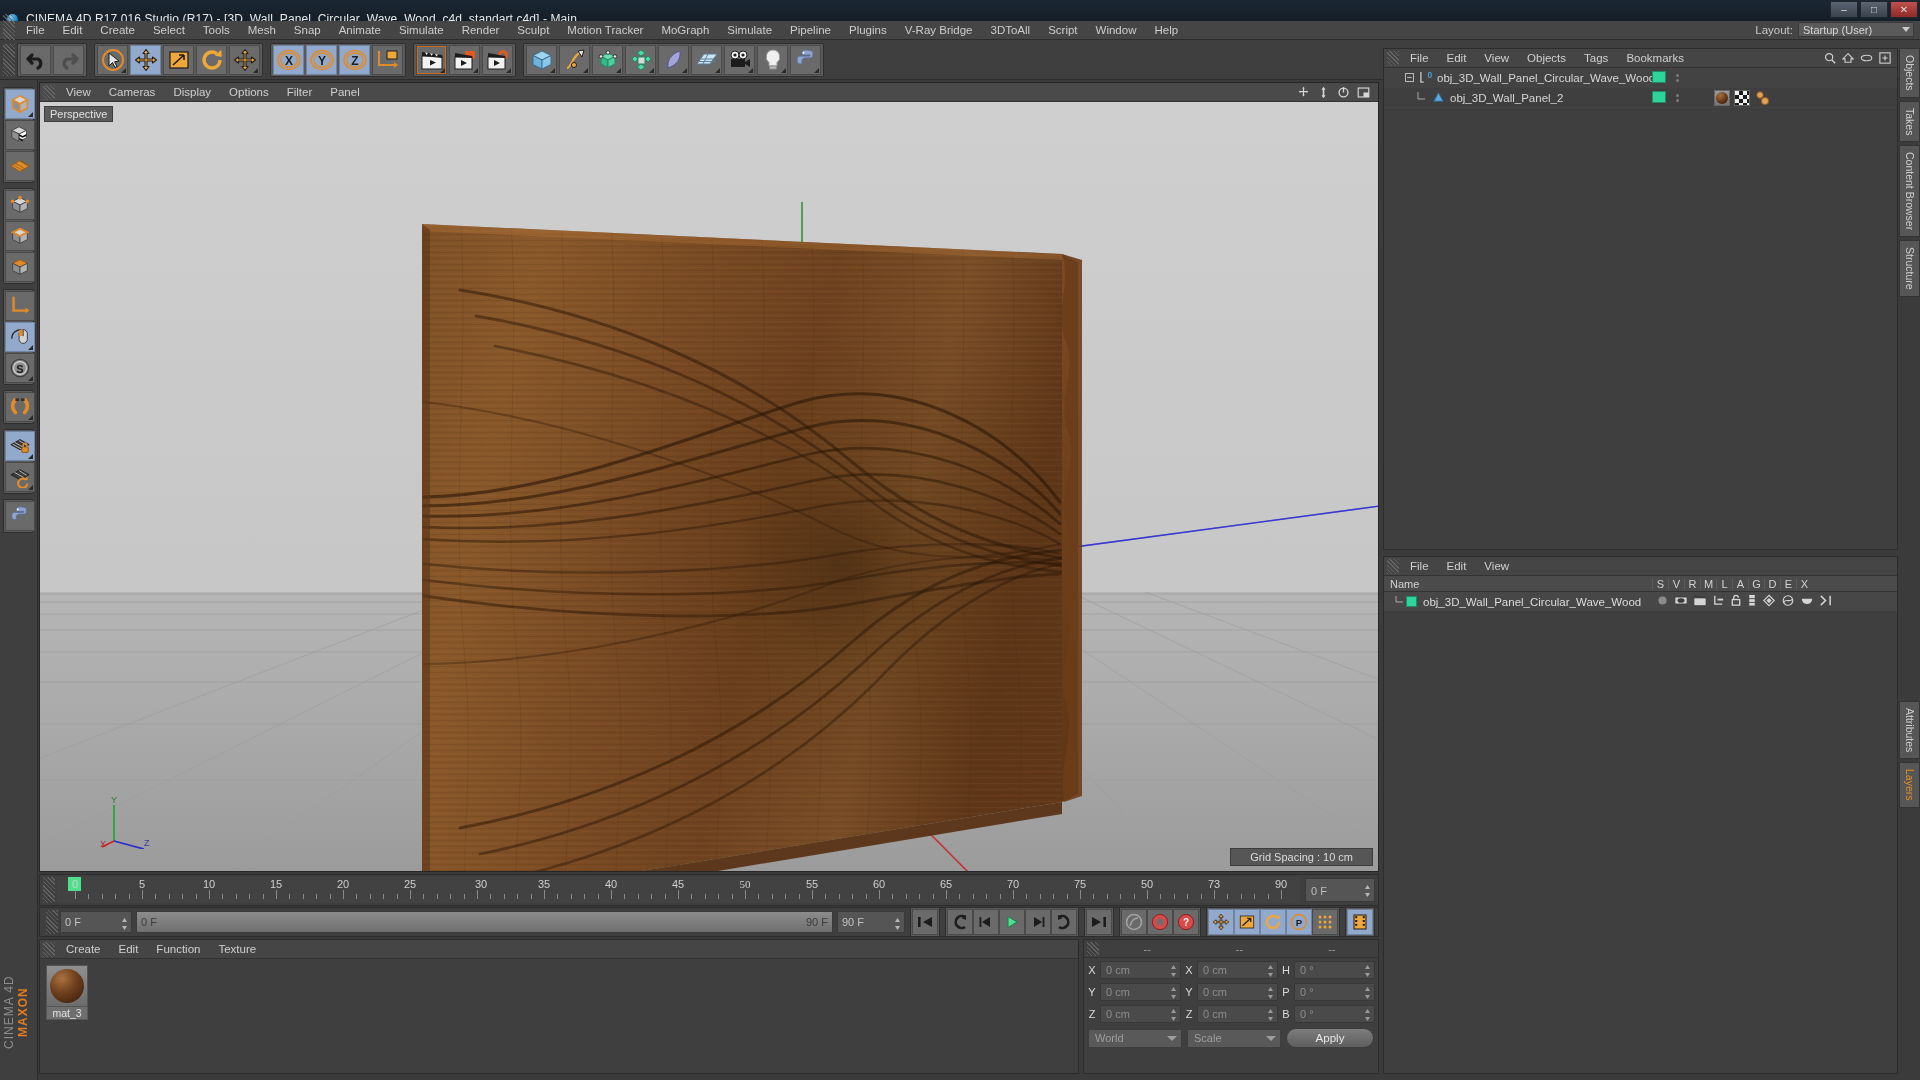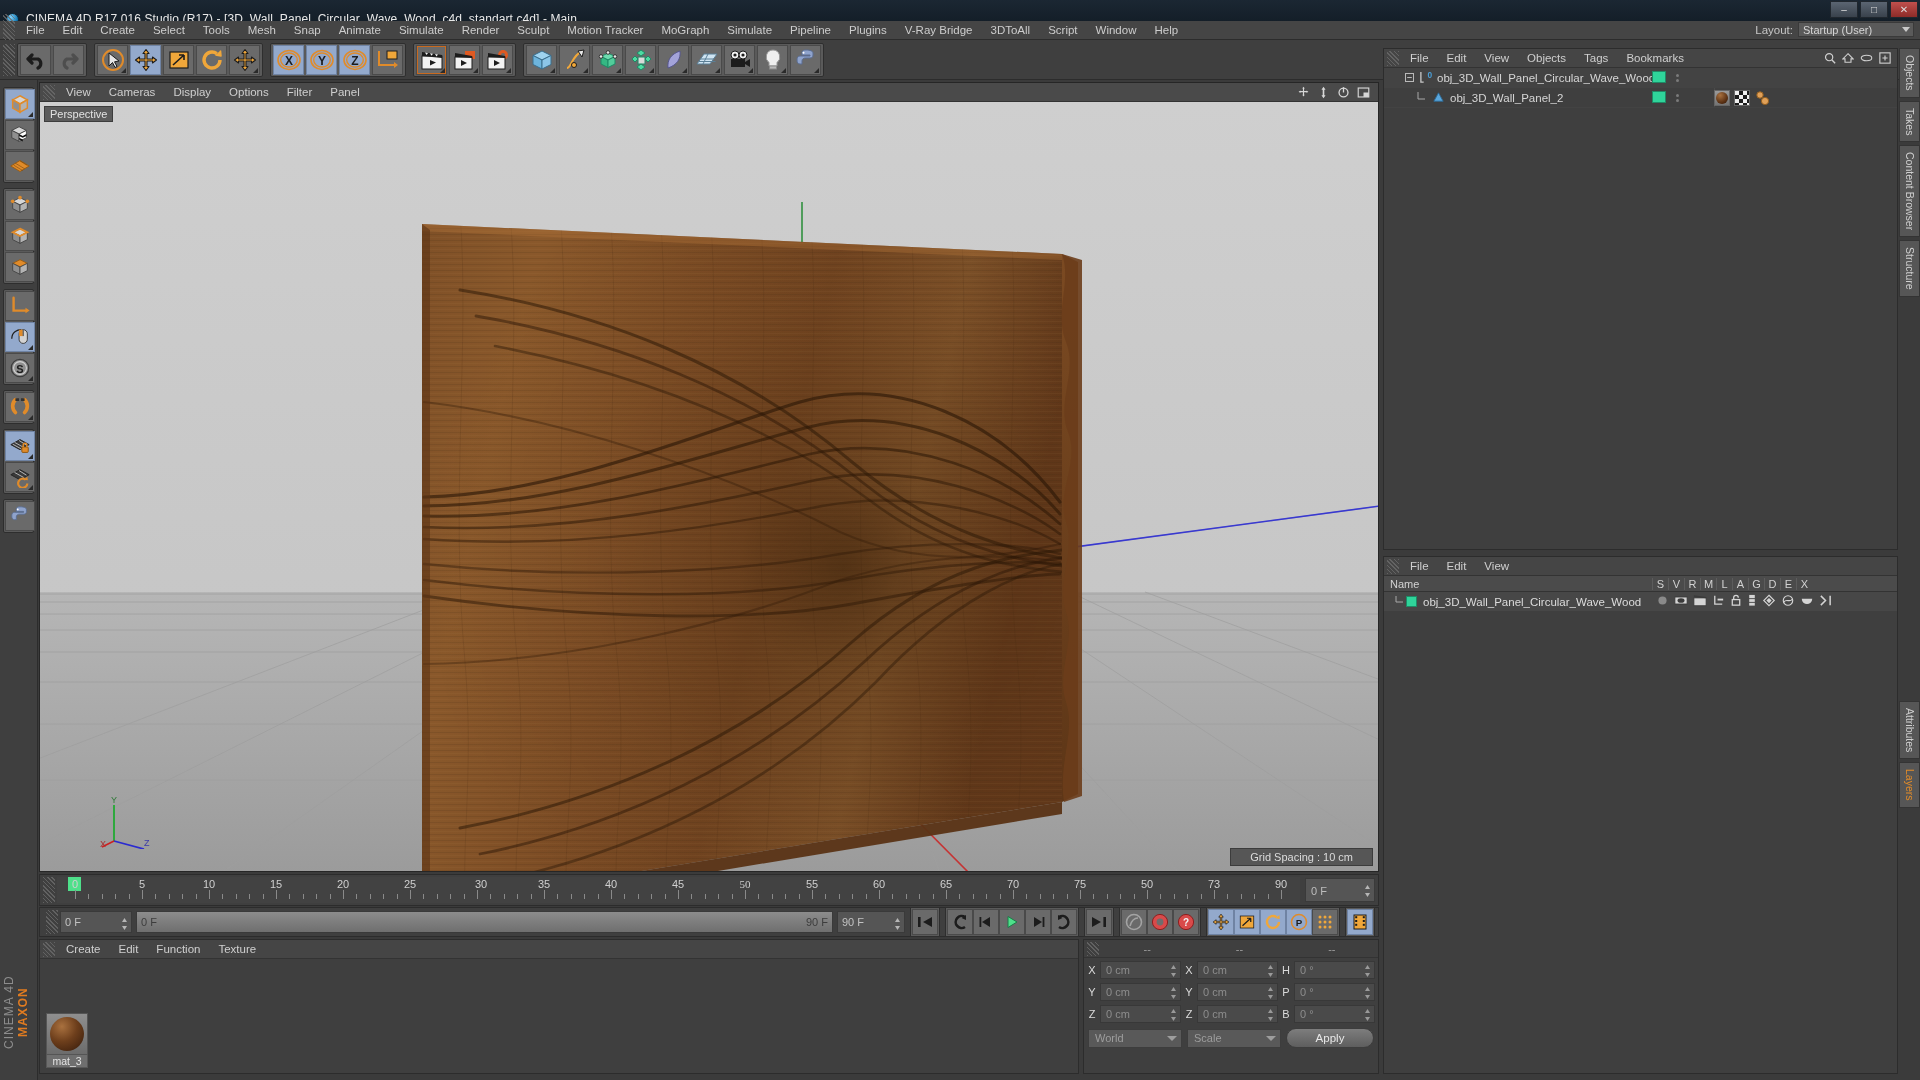--- a/index.html
+++ b/index.html
@@ -101,21 +101,21 @@
   .agroup { display:flex; background:#5a5a5a; border:1px solid #2e2e2e; padding:1px; margin-left:5px;}
   .abtn.on { background:#93a9cc; border-color:#6f83a3; }
 
   
   #matmgr { position:absolute; left:39px; top:939px; width:1040px; height:135px;
     background:#3f3f3f; border:1px solid #2c2c2c; }
   #matmgr .mm-menu { height:19px; display:flex; align-items:center; background:#454545;
     border-bottom:1px solid #333; }
   #matmgr .mm-menu .mi { padding:0 9px; font-size:11.5px; color:#cfcfcf; line-height:19px;}
   #matlist { padding:6px; display:flex; gap:8px; }
-  .matchip { width:42px;margin-top:48px; }
+  .matchip { width:42px; }
   .matsphere { width:42px; height:42px; border:1px solid #555;
     background:linear-gradient(to bottom,#8f8f8f,#6c6c6c); display:flex;
     align-items:center; justify-content:center; }
   .matsphere span { width:34px; height:34px; border-radius:50%;
     background:radial-gradient(circle at 35% 28%, #a9713f 0%, #6e3f1c 45%, #33190a 100%); }
   .matname { background:#6f6f6f; color:#e3e3e3; font-size:10.5px; text-align:center;
     overflow:hidden; white-space:nowrap; border:1px solid #585858; border-top:none; }
 
   
   #coordmgr { position:absolute; left:1083px; top:939px; width:296px; height:135px;

